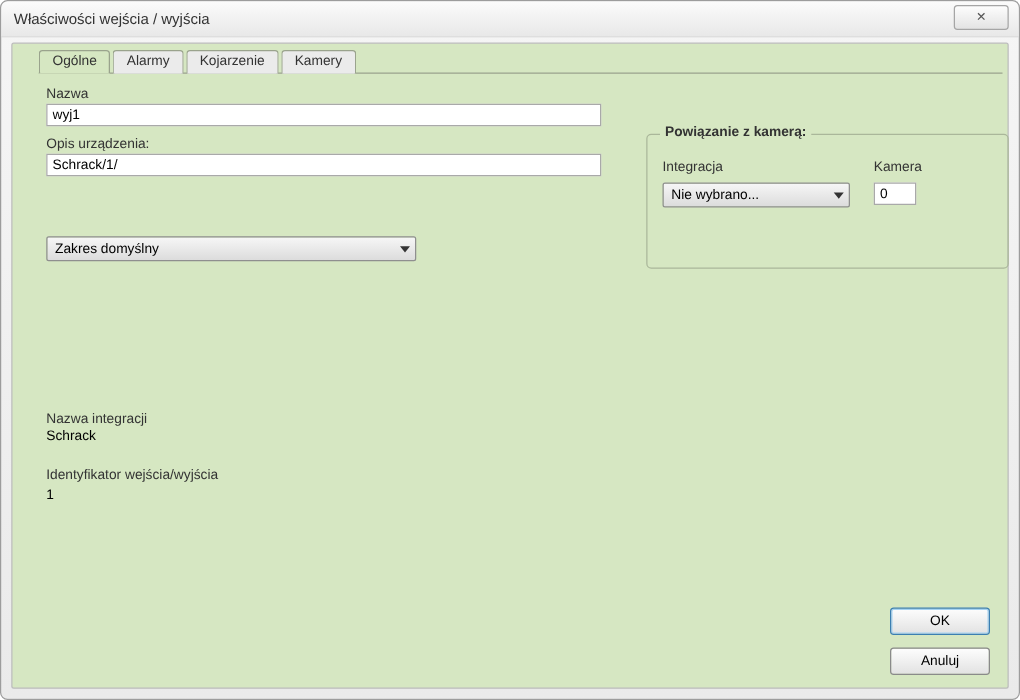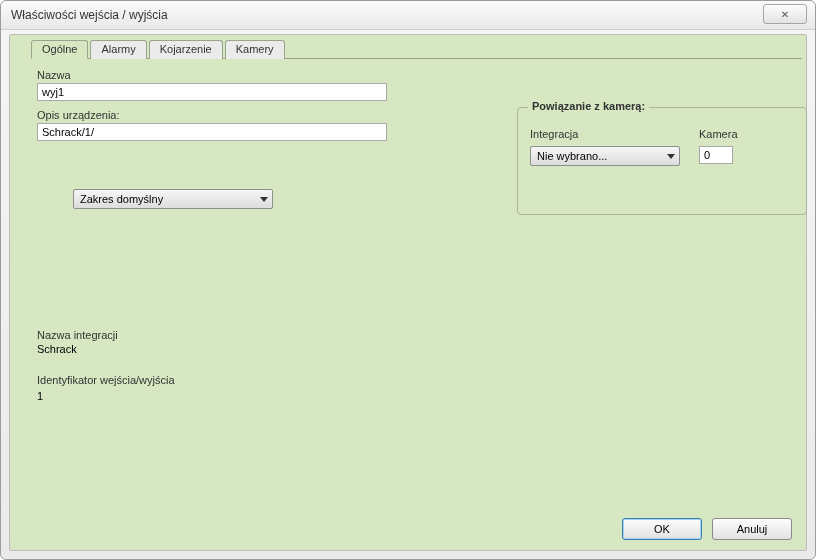--- a/index.html
+++ b/index.html
@@ -96,21 +96,21 @@
     padding: 10px 10px 10px 10px;
     height: calc(100% - 60px);
     box-sizing: border-box;
   }
 
   .lbl {
     color: #333;
     margin-bottom: 2px;
   }
   .text-input {
-    width: 350px;
+    width: 444px;
     height: 18px;
     border: 1px solid #a9a9a9;
     background: #fff;
     padding: 0 4px;
     font: inherit;
     box-sizing: border-box;
   }
   .combo {
     height: 20px;
     border: 1px solid #8f8f8f;
@@ -165,20 +165,21 @@
     font: inherit;
     box-sizing: border-box;
   }
 
   .buttons {
     position: absolute;
     right: 14px;
     bottom: 10px;
     display: flex;
     gap: 10px;
+    flex-direction: column;
   }
   .btn {
     width: 80px;
     height: 22px;
     border: 1px solid #8a8a8a;
     border-radius: 3px;
     background: linear-gradient(#fdfdfd, #e2e2e2);
     font: inherit;
     cursor: default;
     display: flex;
@@ -218,21 +219,21 @@
         <div class="lbl">Nazwa</div>
         <input class="text-input" type="text" value="wyj1" style="">
       </div>
 
       <div style="position:absolute; left:10px; top:50px;">
         <div class="lbl">Opis urządzenia:</div>
         <input class="text-input" type="text" value="Schrack/1/" style="">
       </div>
 
       <div style="position:absolute; left:10px; top:130px;">
-        <div class="combo" style="width:200px;margin-left:36px;">
+        <div class="combo" style="width:296px;">
           <span>Zakres domyślny</span>
           <span class="arrow"></span>
         </div>
       </div>
 
       <div style="position:absolute; left:10px; top:270px;">
         <div class="lbl">Nazwa integracji</div>
         <div style="margin-top:0;">Schrack</div>
       </div>
 

